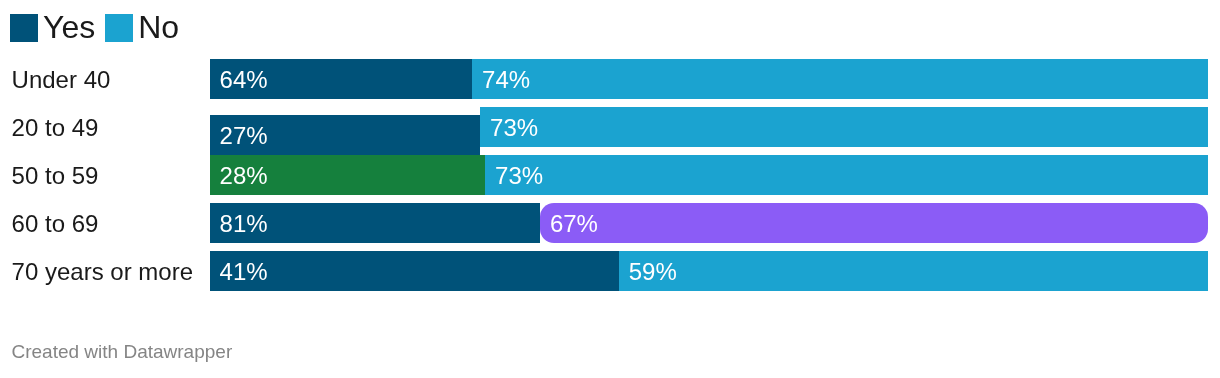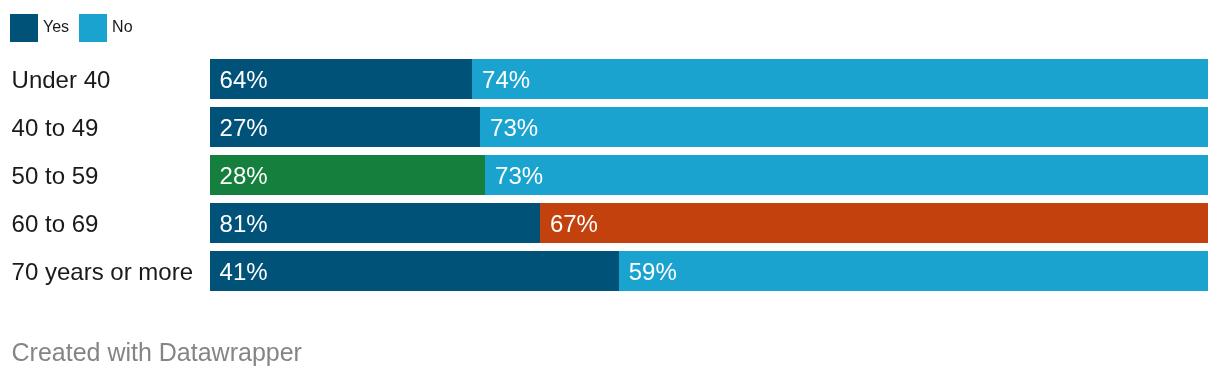--- a/index.html
+++ b/index.html
@@ -34,21 +34,21 @@
     height: 28px;
   }
   .legend-item + .legend-item { margin-left: 10px; }
   .legend-swatch {
     width: 28px;
     height: 28px;
     flex: 0 0 28px;
   }
   .legend-label {
     margin-left: 5px;
-    font-size: 16px;
+    font-size: 32px;
     line-height: 24px;
     position: relative;
     top: -1.5px;
     color: #1a1a1a;
     white-space: nowrap;
   }
   
   .rows {
     position: absolute;
     left: 0;
@@ -91,21 +91,21 @@
     line-height: 40px;
     font-size: 24px;
     color: #ffffff;
     white-space: nowrap;
   }
   
   .footer {
     position: absolute;
     left: 11.5px;
     top: 340px;
-    font-size: 25px;
+    font-size: 19px;
     line-height: 24px;
     color: #858585;
     white-space: nowrap;
   }
 </style>
 </head>
 <body>
 
 <div id="chart">
 
@@ -126,23 +126,23 @@
       <div class="bars">
         <div class="seg" style="width: 26.3%; background: rgb(0, 82, 121);">
           <span class="seg-label">64%</span>
         </div>
         <div class="seg" style="width: 73.7%; background: rgb(27, 163, 208);">
           <span class="seg-label">74%</span>
         </div>
       </div>
     </div>
     <div class="row">
-      <div class="row-label">40 to 49</div>
+      <div class="row-label">20 to 49</div>
       <div class="bars">
-        <div class="seg" style="width: 27.1%; background: rgb(0, 82, 121);">
+        <div class="seg" style="width: 27.1%; background: rgb(0, 82, 121); margin-top: 8px;">
           <span class="seg-label">27%</span>
         </div>
         <div class="seg" style="width: 72.9%; background: rgb(27, 163, 208);">
           <span class="seg-label">73%</span>
         </div>
       </div>
     </div>
     <div class="row">
       <div class="row-label">50 to 59</div>
       <div class="bars">
@@ -153,21 +153,21 @@
           <span class="seg-label">73%</span>
         </div>
       </div>
     </div>
     <div class="row">
       <div class="row-label">60 to 69</div>
       <div class="bars">
         <div class="seg" style="width: 33.1%; background: rgb(0, 82, 121);">
           <span class="seg-label">81%</span>
         </div>
-        <div class="seg" style="width: 66.9%; background: #c2410c;">
+        <div class="seg" style="width: 66.9%; background: #8b5cf6; border-radius: 14px;">
           <span class="seg-label">67%</span>
         </div>
       </div>
     </div>
     <div class="row">
       <div class="row-label">70 years or more</div>
       <div class="bars">
         <div class="seg" style="width: 41%; background: rgb(0, 82, 121);">
           <span class="seg-label">41%</span>
         </div>

